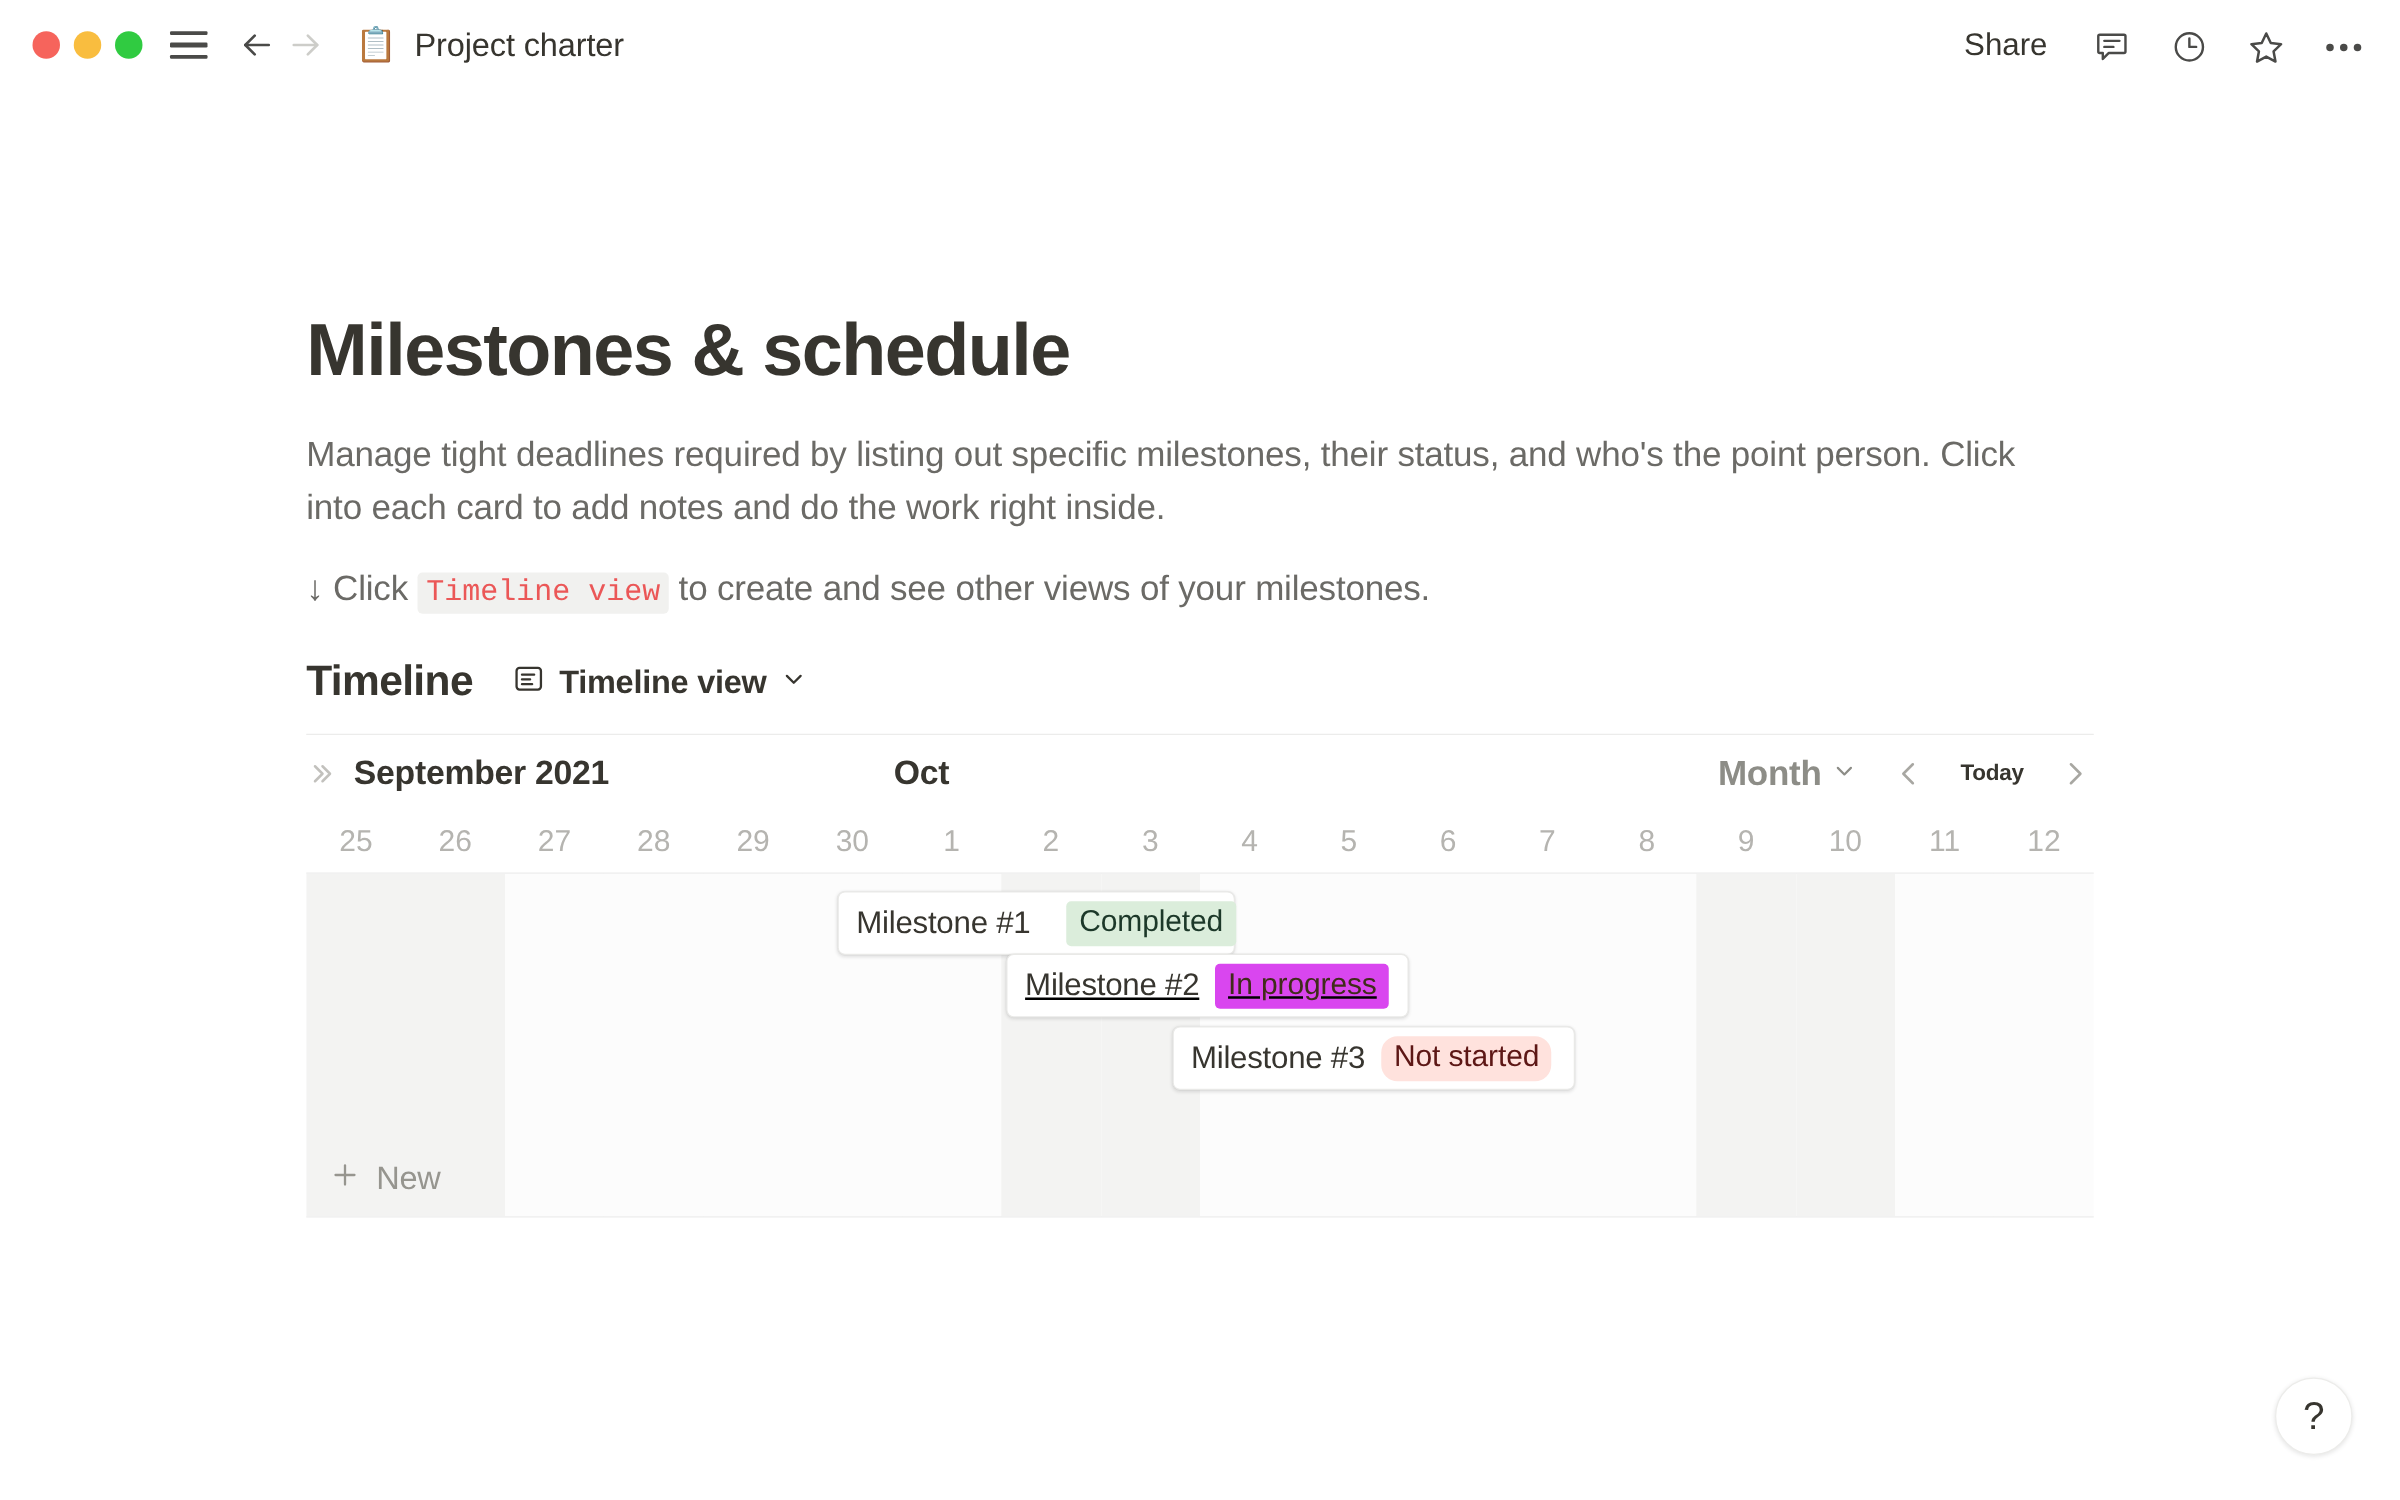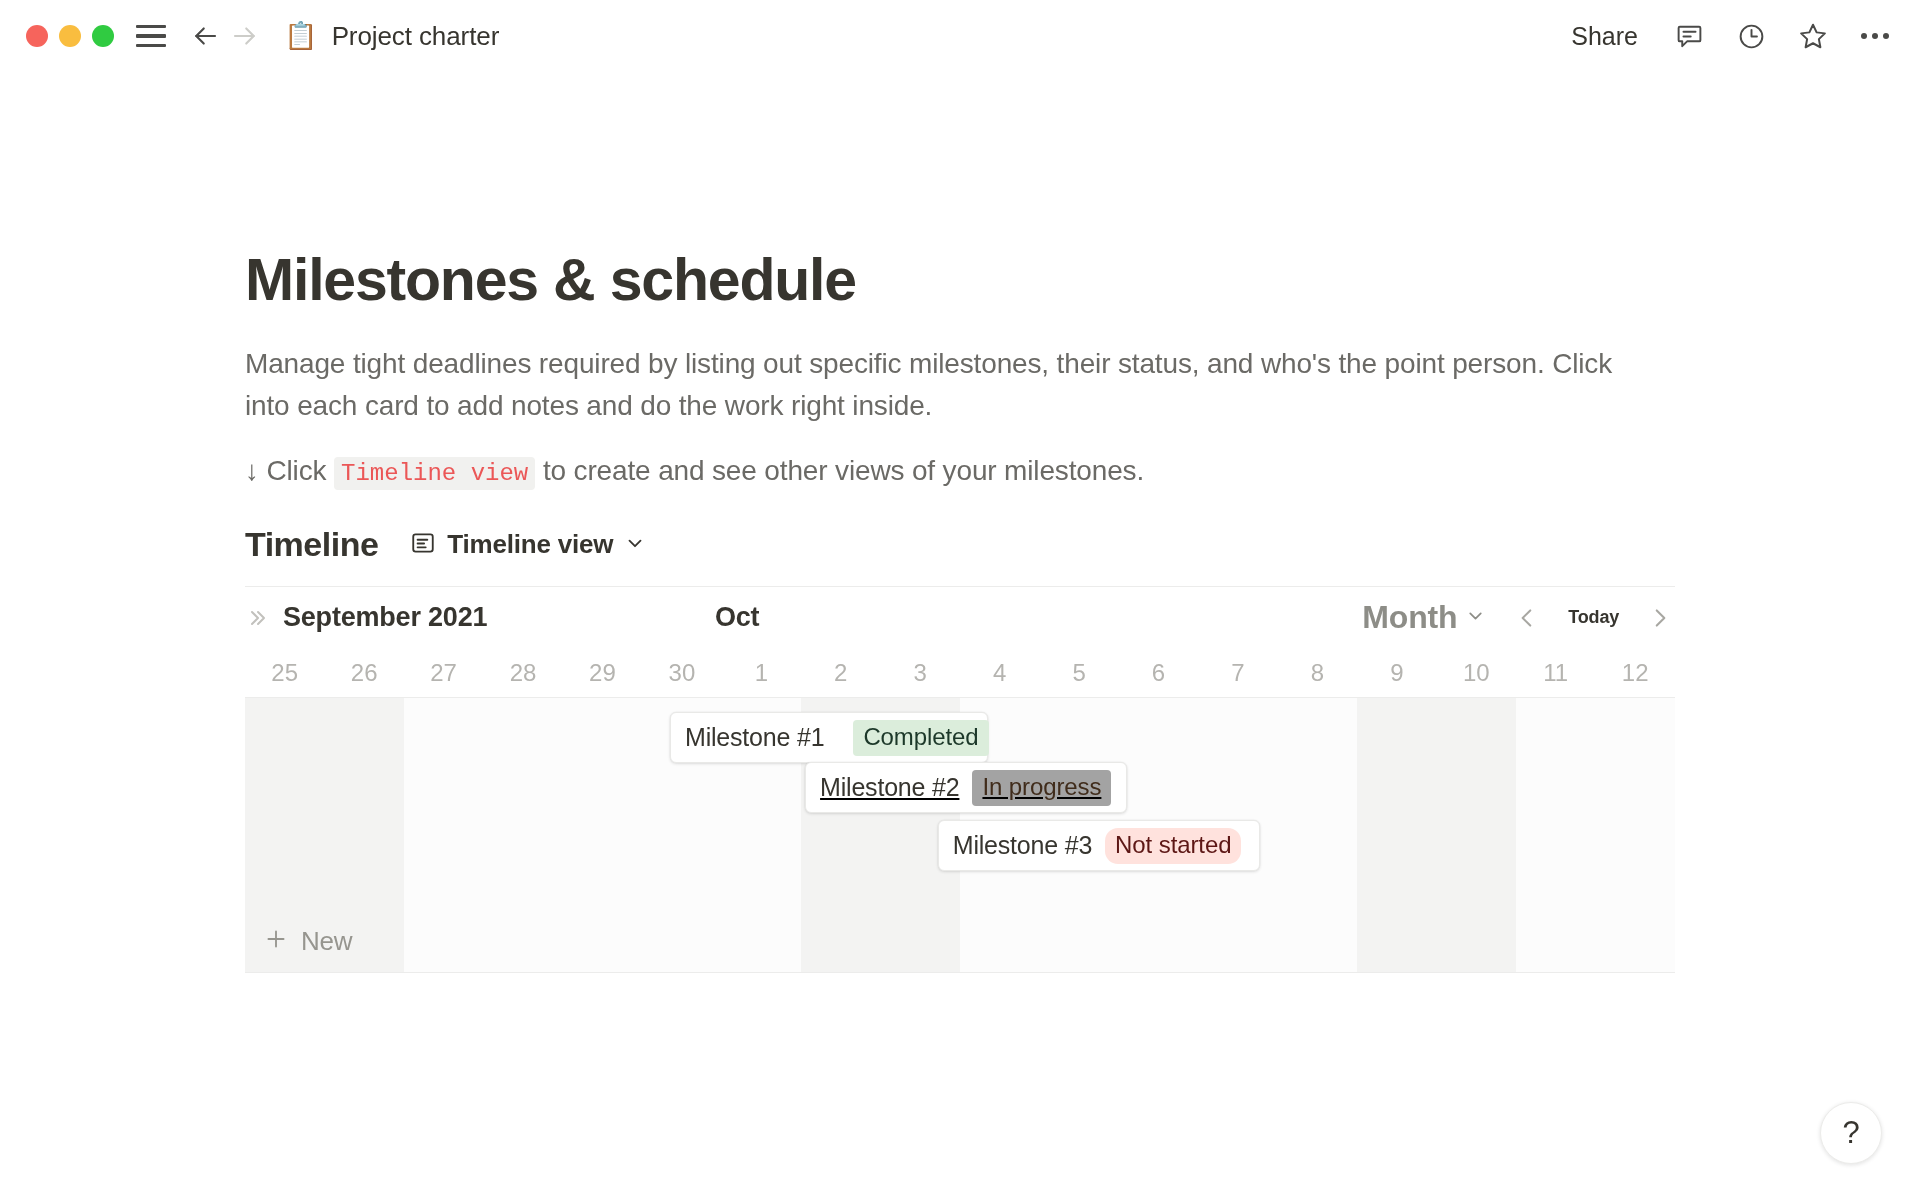--- a/index.html
+++ b/index.html
@@ -70,21 +70,21 @@
   .doc-emoji { font-size: 27px; line-height: 1; }
   .doc-title-text {
     font-size: 26px;
     color: #37352f;
     letter-spacing: -0.1px;
   }
 
   .titlebar-right {
     margin-left: auto;
     display: flex;
-    align-items: center;
+    align-items: flex-end;
     gap: 28px;
   }
   .share-btn {
     font-size: 25px;
     color: #37352f;
     cursor: pointer;
     padding: 4px 6px;
   }
   .tb-icon {
     width: 34px; height: 34px;
@@ -206,21 +206,21 @@
   }
   .zoom-select {
     display: flex;
     align-items: center;
     gap: 8px;
     cursor: pointer;
     padding: 4px 6px;
     border-radius: 4px;
   }
   .zoom-select-label {
-    font-size: 32px;
+    font-size: 28px;
     color: #8d8d87;
     letter-spacing: -0.2px;
   }
   .nav-btn {
     cursor: pointer;
     display: flex; align-items: center; justify-content: center;
     width: 30px; height: 30px;
   }
   .today-btn {
     font-size: 18px;
@@ -522,21 +522,21 @@
             <div class="grid-col"></div>
             <div class="grid-col"></div>
           </div>
         <div class="bars-layer" id="bars-layer">
             <div class="bar" style="left: 29.7222%; width: 22.2222%; top: 14px;">
               <span class="bar-title">Milestone #1</span>
               <span class="badge badge-green" style="background: rgb(219, 237, 219); color: rgb(28, 56, 41);">Completed</span>
             </div>
             <div class="bar" style="left: 39.1667%; width: 22.5%; top: 64px; text-decoration: underline;">
               <span class="bar-title">Milestone #2</span>
-              <span class="badge badge-yellow" style="background: #a3a3a3; color: rgb(64, 44, 27);">In progress</span>
+              <span class="badge badge-yellow" style="background: #d946ef; color: rgb(64, 44, 27);">In progress</span>
             </div>
             <div class="bar" style="left: 48.4444%; width: 22.5%; top: 122px;">
               <span class="bar-title">Milestone #3</span>
               <span class="badge badge-red" style="background: rgb(255, 226, 221); color: rgb(93, 23, 21);">Not started</span>
             </div>
           </div>
         <div class="new-row">
           <span>
             <svg width="26" height="26" viewBox="0 0 24 24" fill="none" stroke="#96958f" stroke-width="1.7" stroke-linecap="round">
               <line x1="12" y1="5" x2="12" y2="19"></line>

